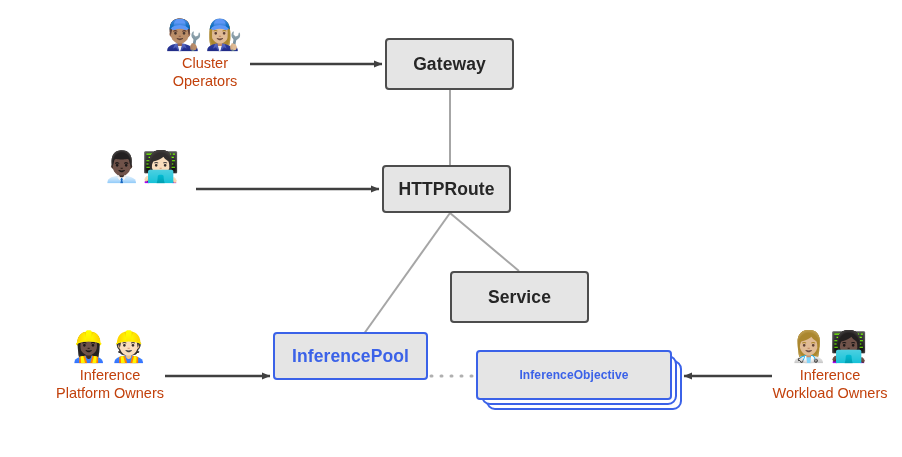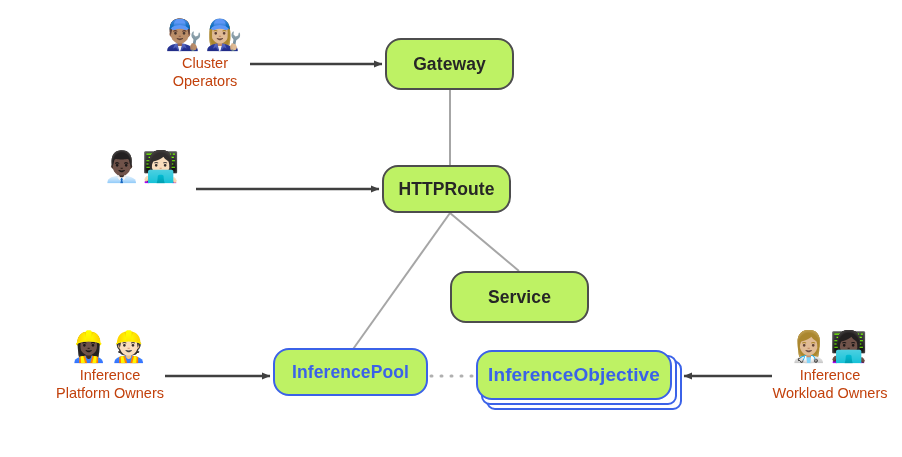--- a/index.html
+++ b/index.html
@@ -26,40 +26,40 @@
     pointer-events: none;
   }
 
   
   .node {
     position: absolute;
     box-sizing: border-box;
     display: flex;
     align-items: center;
     justify-content: center;
-    border-radius: 16px;
-    background: #bef264;
+    border-radius: 4px;
+    background: #e5e5e5;
     font-weight: bold;
     letter-spacing: 0.1px;
     z-index: 5;
   }
   .node.gray {
     border: 2.2px solid #4d4d4d;
     color: #262626;
   }
   .node.blue {
     border: 2.2px solid #3b62e8;
     color: #3b62e8;
   }
   .node-label { white-space: nowrap; }
 
   #node-gateway    { left: 385px; top: 38px;  width: 129px; height: 52px; font-size: 17.5px; }
   #node-httproute  { left: 382px; top: 165px; width: 129px; height: 48px; font-size: 17.5px; text-align: right; }
   #node-service    { left: 450px; top: 271px; width: 139px; height: 52px; font-size: 17.5px; }
-  #node-inferencepool { left: 273px; top: 348px; width: 155px; height: 48px; font-size: 17.5px; }
+  #node-inferencepool { left: 273px; top: 332px; width: 155px; height: 48px; font-size: 17.5px; }
 
   
   #stack-inferenceobjective {
     position: absolute;
     left: 476px;
     top: 350px;
     width: 196px;
     height: 50px;
     z-index: 5;
   }
@@ -68,21 +68,21 @@
     box-sizing: border-box;
     width: 196px;
     height: 50px;
     border: 2.2px solid #3b62e8;
     border-radius: 9px;
     background: #ffffff;
   }
   .stack-card.c3 { left: 10px; top: 10px; }
   .stack-card.c2 { left: 5px;  top: 5px;  }
   #node-inferenceobjective {
-    left: 476px; top: 350px; width: 196px; height: 50px; font-size: 19px;
+    left: 476px; top: 350px; width: 196px; height: 50px; font-size: 12px;
     z-index: 6;
   }
 
   
   .actor {
     position: absolute;
     text-align: center;
     z-index: 4;
   }
   .actor-emoji {

